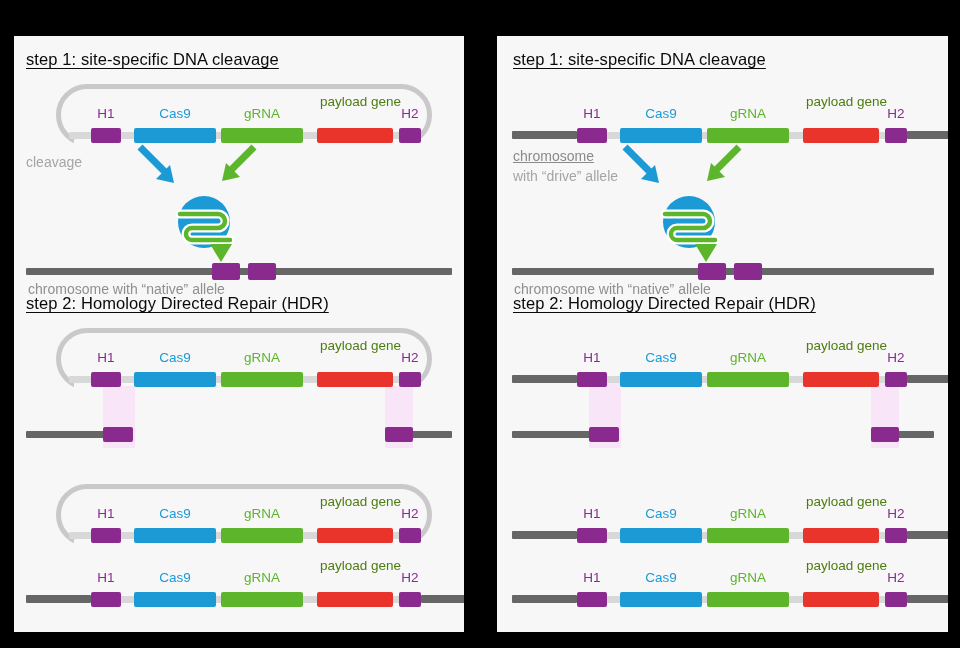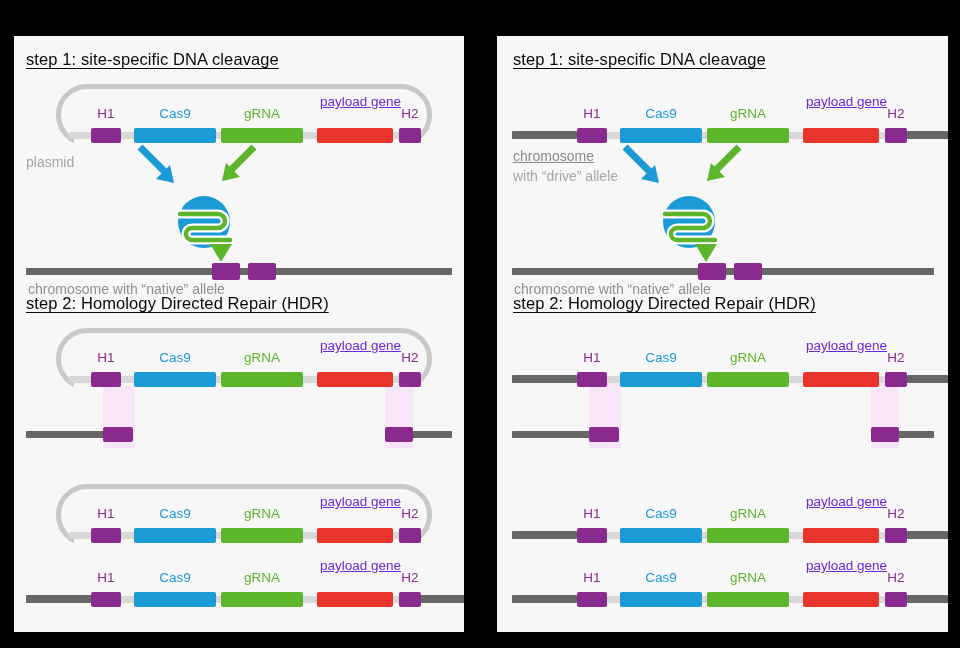--- a/index.html
+++ b/index.html
@@ -23,21 +23,21 @@
   .seg.h  {background:#8a2a8f;}
   .seg.cas{background:#1b9ad6;}
   .seg.grn{background:#5cb52a;}
   .seg.pay{background:#e8342a;}
 
   .lbl{position:absolute;font-size:13.5px;text-align:center;white-space:nowrap;
        line-height:14px;}
   .lbl.h  {color:#8a2a8f;}
   .lbl.cas{color:#1b9ad6;}
   .lbl.grn{color:#5cb52a;}
-  .lbl.pay{color:#6d28d9;text-decoration:underline;}
+  .lbl.pay{color:#4d7c0f;}
 
   
   .plasmid{position:absolute;border:5px solid #c9c9c9;border-radius:200px;
            box-sizing:border-box;background:transparent;}
   .plasmid-mask{position:absolute;background:#f7f7f7;}
 
   .note{position:absolute;color:#a5a5a5;font-size:14px;white-space:nowrap;}
   .note.dark{color:#8a8a8a;text-decoration:underline;}
   .note.c{color:#8f8f8f;}
 
@@ -70,21 +70,21 @@
     <div class="seg pay" style="left:248px;width:76px;"></div>
     <div class="seg h" style="left:330px;width:22px;"></div>
 
     <div class="lbl h" style="left:12px;top:15px;width:50px;">H1</div>
     <div class="lbl cas" style="left:81px;top:15px;width:50px;">Cas9</div>
     <div class="lbl grn" style="left:168px;top:15px;width:50px;">gRNA</div>
     <div class="lbl pay" style="left:251px;top:3px;width:70px;">payload gene</div>
     <div class="lbl h" style="left:316px;top:15px;width:50px;">H2</div>
   </div>
 
-  <div class="note" style="left:12px;top:118px;">plasmid</div>
+  <div class="note" style="left:12px;top:118px;">cleavage</div>
 
   <svg style="position:absolute;left:120px;top:105px;width:150px;height:60px;" viewBox="0 0 150 60">
     <path d="M6 6 L34 34" stroke="#1b9ad6" stroke-width="7" fill="none"></path>
     <polygon points="40 42 22 38 36 24" fill="#1b9ad6"></polygon>
     <path d="M120 6 L94 32" stroke="#5cb52a" stroke-width="7" fill="none"></path>
     <polygon points="88 40 92 22 106 36" fill="#5cb52a"></polygon>
   </svg>
 
   <svg class="cas9" style="left:158px;top:152px;" viewBox="0 0 72 86">
     <circle cx="32" cy="34" r="26" fill="#1b9ad6"></circle>

